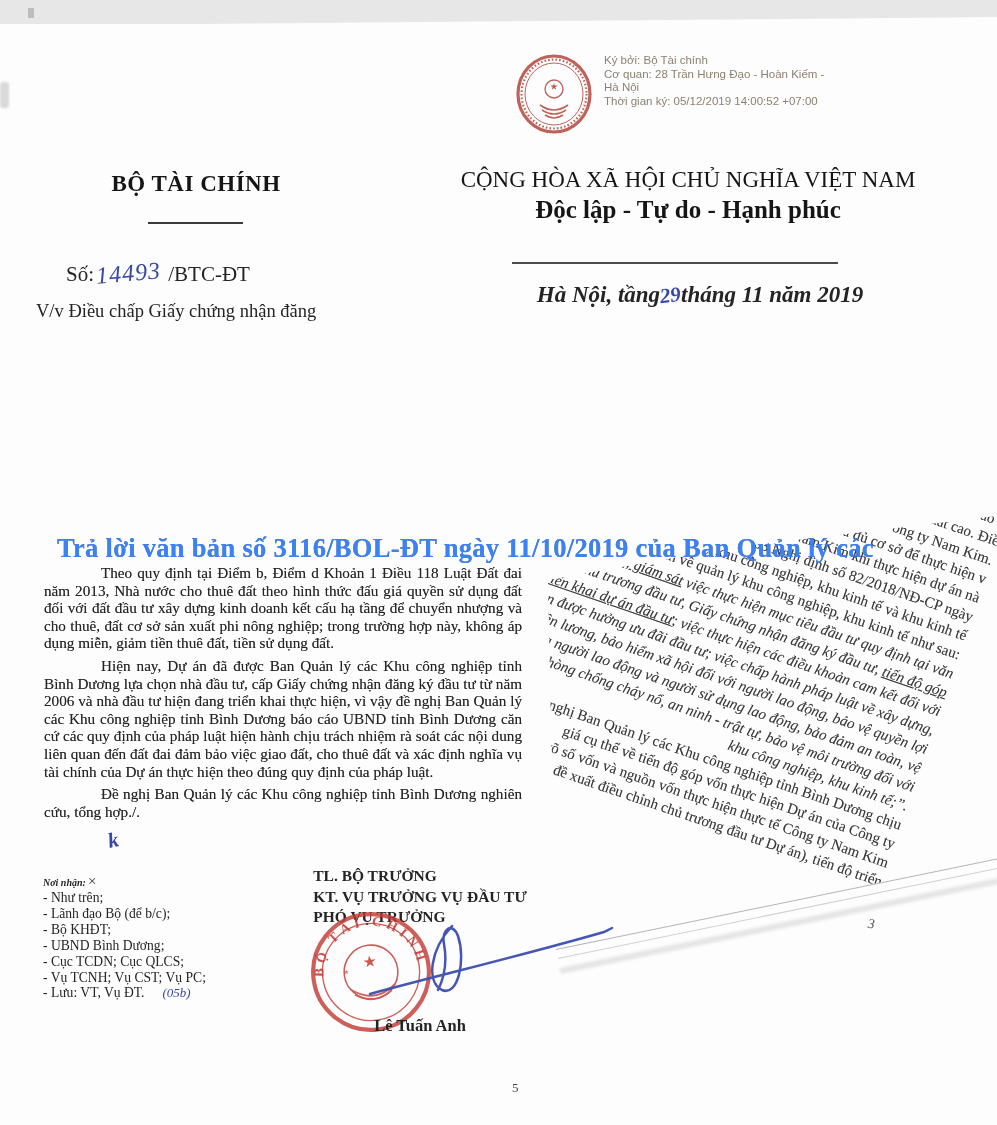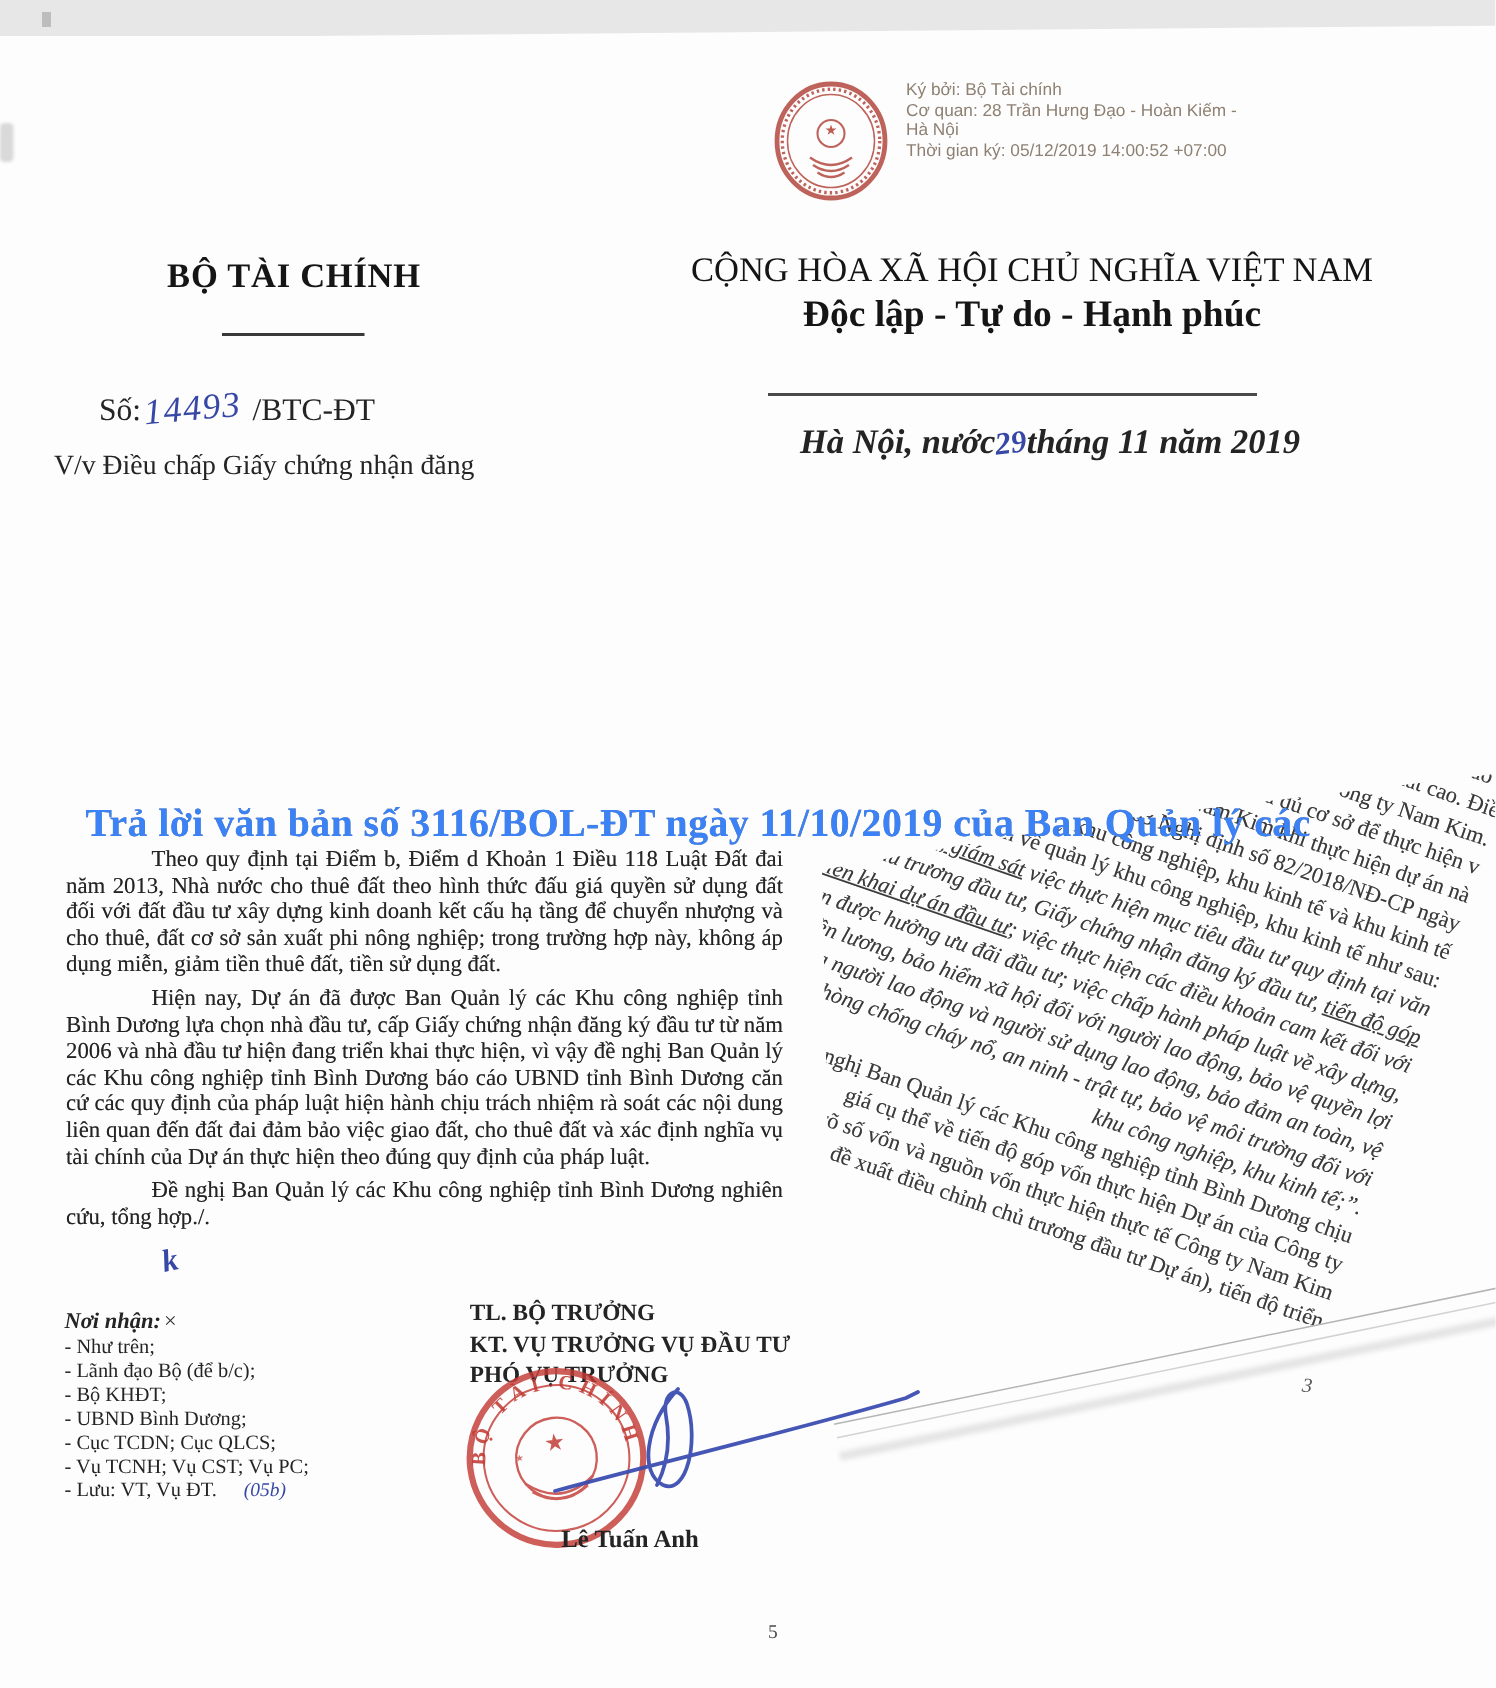--- a/index.html
+++ b/index.html
@@ -45,21 +45,21 @@
                  text-shadow:0 0 .4px rgba(0,0,0,.5);}
 
   .body-text{left:44px;top:564px;width:478px;font-size:15.2px;line-height:17.6px;
              text-align:justify;z-index:3;}
   .body-text p{margin:0 0 5px 0;text-indent:57px;
                text-shadow:0 0 .3px rgba(0,0,0,.45);}
   .closing-mark{left:108px;top:828px;font-size:21px;transform:rotate(-12deg);
                 font-weight:bold;z-index:4;}
 
   .recipients{left:43px;top:872px;z-index:3;}
-  .recipients-label{font-weight:bold;font-style:italic;font-size:15px;}
+  .recipients-label{font-weight:bold;font-style:italic;font-size:10px;}
   .recipients-mark{font-style:normal;font-size:15px;color:#2f2f2f;margin-left:2px;}
   .recipient{font-size:13.6px;line-height:15.9px;}
   .recipient .hand{font-size:13px;margin-left:18px;}
 
   .sig-titles{left:420px;top:866px;transform:translateX(-50%);text-align:left;
               font-weight:bold;font-size:15.5px;line-height:20.5px;white-space:nowrap;z-index:3;}
   .official-seal{left:308px;top:910px;width:126px;height:124px;transform:rotate(-7deg);z-index:3;}
   .signature-stroke{left:356px;top:916px;width:266px;height:90px;z-index:4;}
   .signer-name{left:420px;top:1016px;transform:translateX(-50%);font-weight:bold;
                font-size:16.5px;white-space:nowrap;z-index:4;}
@@ -143,21 +143,21 @@
   <div class="abs republic1">CỘNG HÒA XÃ HỘI CHỦ NGHĨA VIỆT NAM</div>
   <div class="abs republic2">Độc lập - Tự do - Hạnh phúc</div>
   <div class="abs republic-rule"></div>
 
   <div class="abs doc-number">
     <span>Số:</span><span class="hand num-hand">14493</span>
     <span>/BTC-ĐT</span>
   </div>
 
   <div class="abs place-date">
-    <span>Hà Nội, nước</span><span class="hand date-hand">29</span><span>tháng 11 năm 2019</span>
+    <span>Hà Nội, tầng</span><span class="hand date-hand">29</span><span>tháng 11 năm 2019</span>
   </div>
 
   <div class="abs subject">
     <div>V/v Điều chấp Giấy chứng nhận đăng</div>
   </div>
 
   <div class="abs reply-heading">Trả lời văn bản số 3116/BOL-ĐT ngày 11/10/2019 của Ban Quản lý các</div>
 
   <div class="abs body-text">
       <p class="para">Theo quy định tại Điểm b, Điểm d Khoản 1 Điều 118 Luật Đất đai năm 2013, Nhà nước cho thuê đất theo hình thức đấu giá quyền sử dụng đất đối với đất đầu tư xây dựng kinh doanh kết cấu hạ tầng để chuyển nhượng và cho thuê, đất cơ sở sản xuất phi nông nghiệp; trong trường hợp này, không áp dụng miễn, giảm tiền thuê đất, tiền sử dụng đất.</p>

